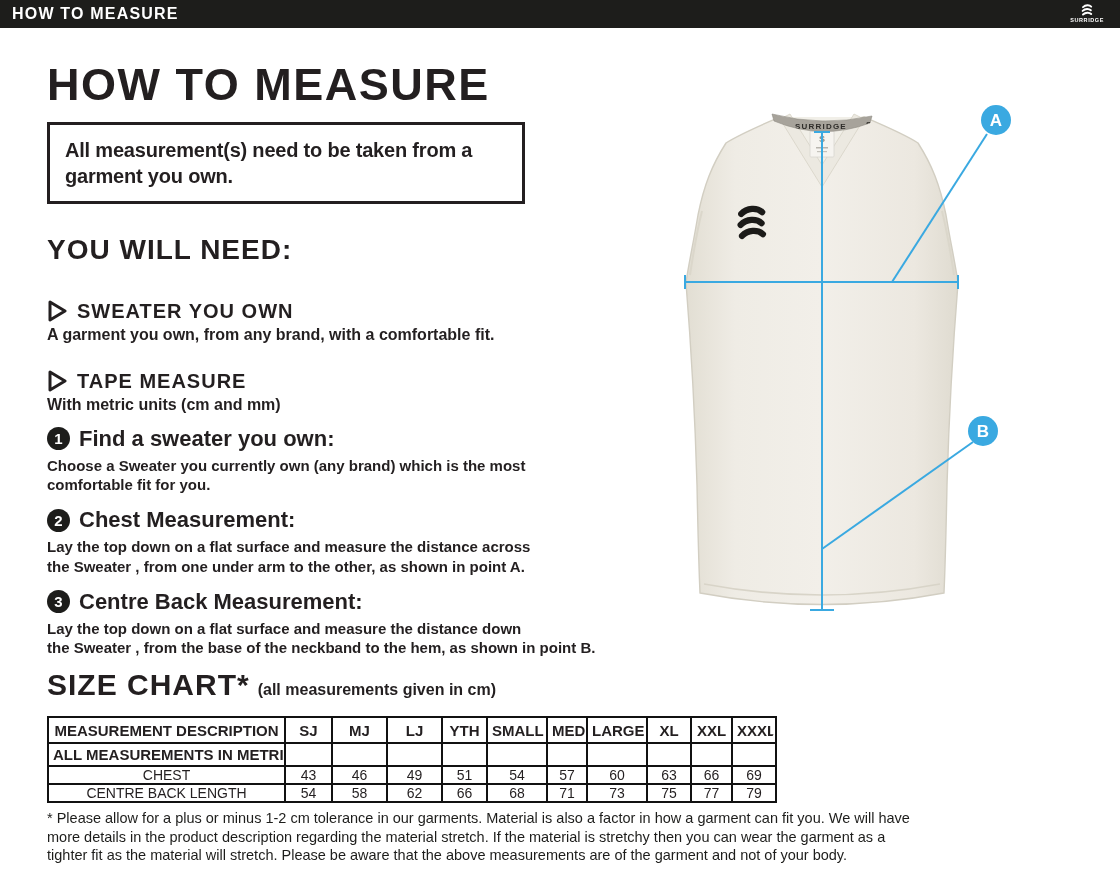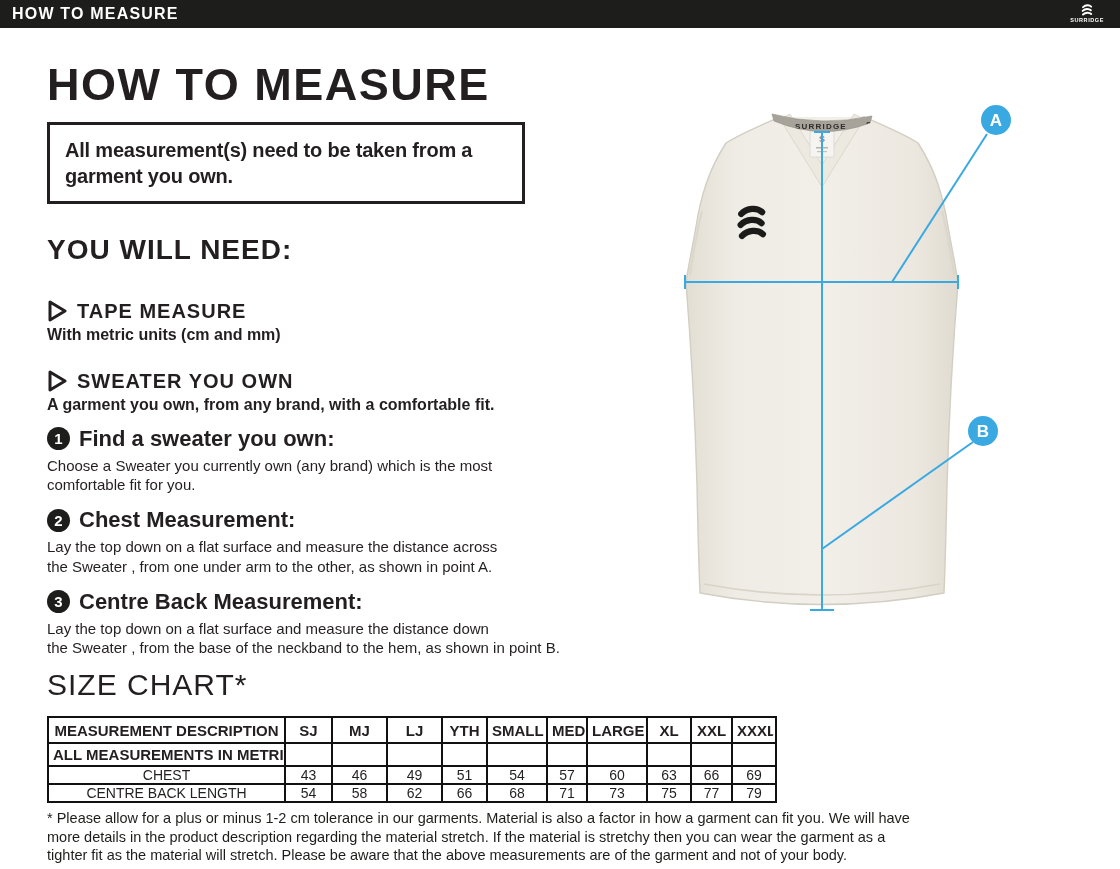--- a/index.html
+++ b/index.html
@@ -30,24 +30,24 @@
   .tri { display:inline-flex; }
   .need-label { font-size:20px; font-weight:bold; letter-spacing:1px; }
   .need-desc { font-size:16px; font-weight:bold; margin-top:3px; }
 
   .step { margin-top:12px; }
   .step-head { display:flex; align-items:center; gap:9px; margin-bottom:4px; }
   .step-num { width:23px; height:23px; border-radius:50%; background:#1d1d1b; color:#fff;
               font-size:15px; font-weight:bold; display:flex; align-items:center;
               justify-content:center; flex:0 0 auto; }
   .step-title { font-size:22px; font-weight:bold; }
-  .step-desc { font-size:15px; font-weight:normal; line-height:1.32; white-space:pre-line; }
+  .step-desc { font-size:15px; font-weight:bold; line-height:1.32; white-space:pre-line; }
 
   .sizechart-head { margin-top:10px; display:flex; align-items:baseline; gap:8px; }
-  .sizechart-title { font-size:30px; font-weight:normal; letter-spacing:1px; }
+  .sizechart-title { font-size:30px; font-weight:bold; letter-spacing:1px; }
   .sizechart-sub { font-size:16px; font-weight:bold; }
 
   table.sizes { margin-top:14px; border-collapse:collapse; width:728px; table-layout:fixed; }
   table.sizes th, table.sizes td { border:2px solid #111; padding:0 4px; text-align:center;
                                    white-space:nowrap; overflow:hidden; }
   table.sizes th { font-size:15px; height:26px; font-weight:bold;border-radius:12px; }
   th.desc, td.desc { text-align:left; }
   tr.metric td { font-size:15px; font-weight:bold; height:23px; }
   tr.data td { font-size:14px; font-weight:normal; height:15px; }
 
@@ -85,35 +85,35 @@
 
   <h2 class="need-heading">YOU WILL NEED:</h2>
 
   <section class="need-item">
     <div class="need-row">
       <span class="tri">
         <svg width="20" height="22" viewBox="0 0 20 22">
             <polygon points="3,2 18,11 3,20" fill="#ffffff" stroke="#231f20" stroke-width="3" stroke-linejoin="round"></polygon>
           </svg>
       </span>
-      <h3 class="need-label">TAPE MEASURE</h3>
-    </div>
-    <p class="need-desc">With metric units (cm and mm)</p>
+      <h3 class="need-label">SWEATER YOU OWN</h3>
+    </div>
+    <p class="need-desc">A garment you own, from any brand, with a comfortable fit.</p>
   </section>
 
   <section class="need-item">
     <div class="need-row">
       <span class="tri">
         <svg width="20" height="22" viewBox="0 0 20 22">
             <polygon points="3,2 18,11 3,20" fill="#ffffff" stroke="#231f20" stroke-width="3" stroke-linejoin="round"></polygon>
           </svg>
       </span>
-      <h3 class="need-label">SWEATER YOU OWN</h3>
-    </div>
-    <p class="need-desc">A garment you own, from any brand, with a comfortable fit.</p>
+      <h3 class="need-label">TAPE MEASURE</h3>
+    </div>
+    <p class="need-desc">With metric units (cm and mm)</p>
   </section>
 
   <section class="step">
     <div class="step-head">
       <span class="step-num">1</span>
       <h3 class="step-title">Find a sweater you own:</h3>
     </div>
     <p class="step-desc">Choose a Sweater you currently own (any brand) which is the most
 comfortable fit for you.</p>
   </section>
@@ -131,20 +131,21 @@
     <div class="step-head">
       <span class="step-num">3</span>
       <h3 class="step-title">Centre Back Measurement:</h3>
     </div>
     <p class="step-desc">Lay the top down on a flat surface and measure the distance down
 the Sweater , from the base of the neckband to the hem, as shown in point B.</p>
   </section>
 
   <div class="sizechart-head">
     <span class="sizechart-title">SIZE CHART*</span>
+    <span class="sizechart-sub">(all measurements given in cm)</span>
   </div>
 
   <table class="sizes">
     <colgroup>
       <col style="width:237px">
         <col style="width:47px">
         <col style="width:55px">
         <col style="width:55px">
       <col style="width:45px">
         <col style="width:60px">

